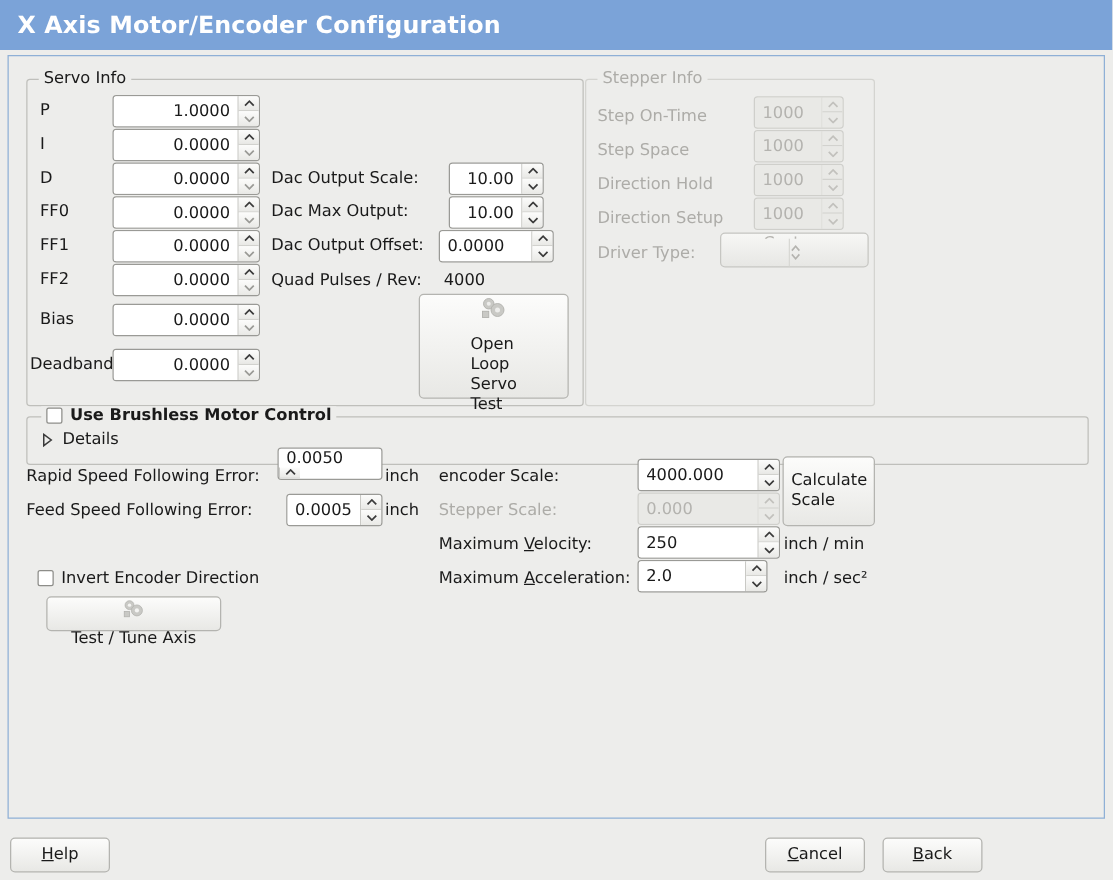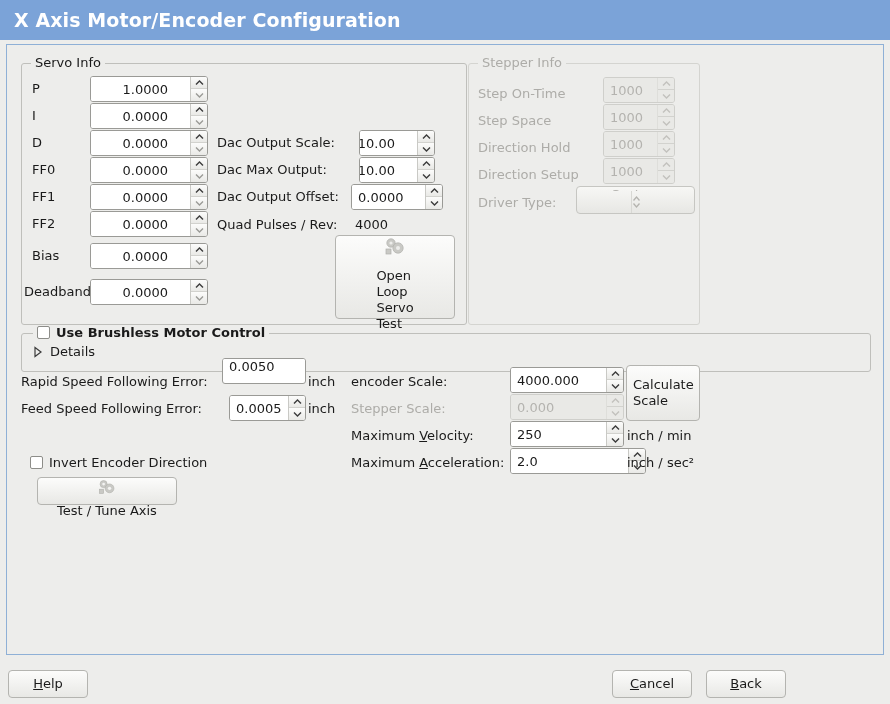--- a/index.html
+++ b/index.html
@@ -60,21 +60,20 @@
 
   
   .spin {
     position: absolute;
     display: flex;
     height: 26px;
     background: #ffffff;
     border: 1px solid #9a9a96;
     border-radius: 3px;
     overflow: hidden;
-    gap: 16px;
   }
   .spin > .val {
     flex: 1 1 auto;
     display: flex;
     align-items: center;
     padding: 0 6px;
     font-size: 13px;
     color: #1a1a1a;
     background: #ffffff;
     min-width: 0;
@@ -613,21 +612,21 @@
       <span class="arrow down">
           <svg width="9" height="6" viewBox="0 0 9 6">
             <polyline points="1,1.5 4.5,5 8,1.5" fill="none" stroke="#3b3b3b" stroke-width="1.4"></polyline>
           </svg>
         </span>
     </span>
   </div>
   <span class="lbl" style="left:620px; top:383px;">inch / min</span>
 
   <span class="lbl" style="left:344px; top:410px;">Maximum <span class="u">A</span>cceleration:</span>
-  <div class="spin left" style="left:503px; top:403px; width:136px;">
+  <div class="spin left" style="left:503px; top:403px; width:104px;">
     <span class="val">2.0</span>
     <span class="steps">
       <span class="arrow up">
           <svg width="9" height="6" viewBox="0 0 9 6">
             <polyline points="1,4.5 4.5,1 8,4.5" fill="none" stroke="#3b3b3b" stroke-width="1.4"></polyline>
           </svg>
         </span>
       <span class="arrow down">
           <svg width="9" height="6" viewBox="0 0 9 6">
             <polyline points="1,1.5 4.5,5 8,1.5" fill="none" stroke="#3b3b3b" stroke-width="1.4"></polyline>

